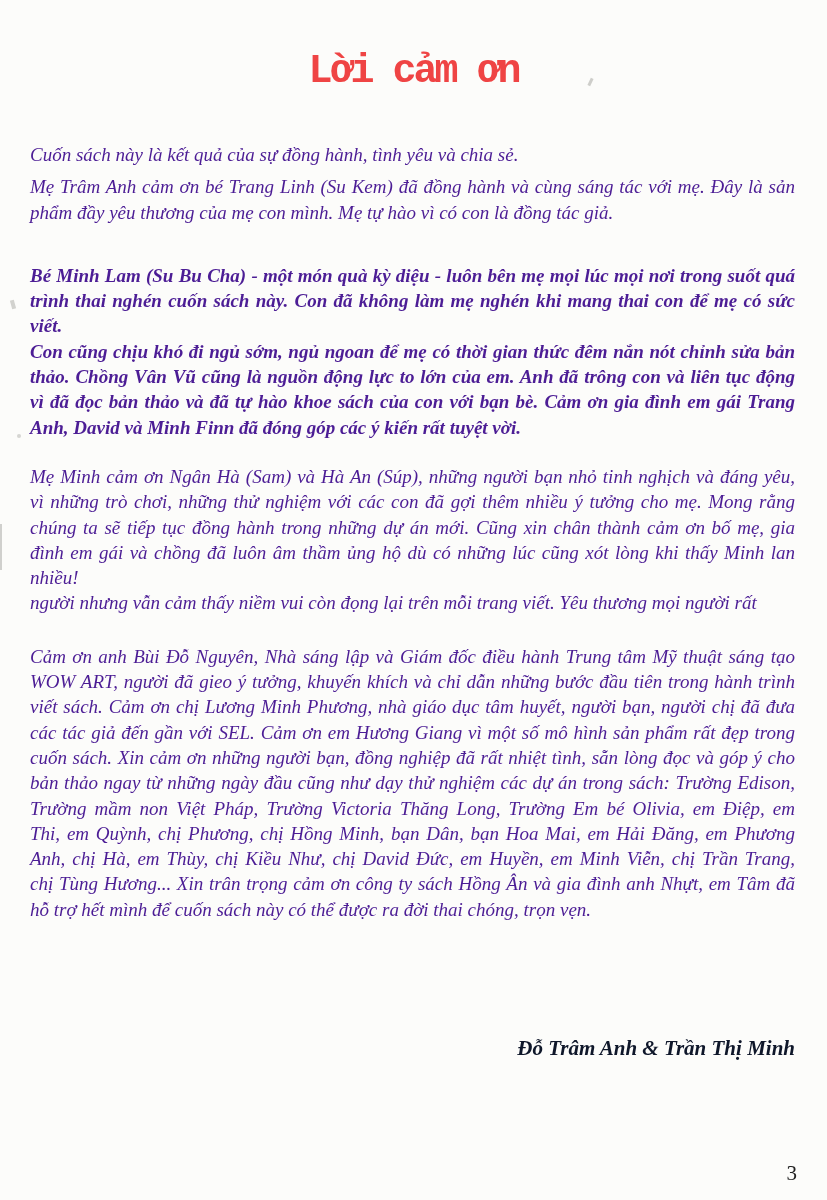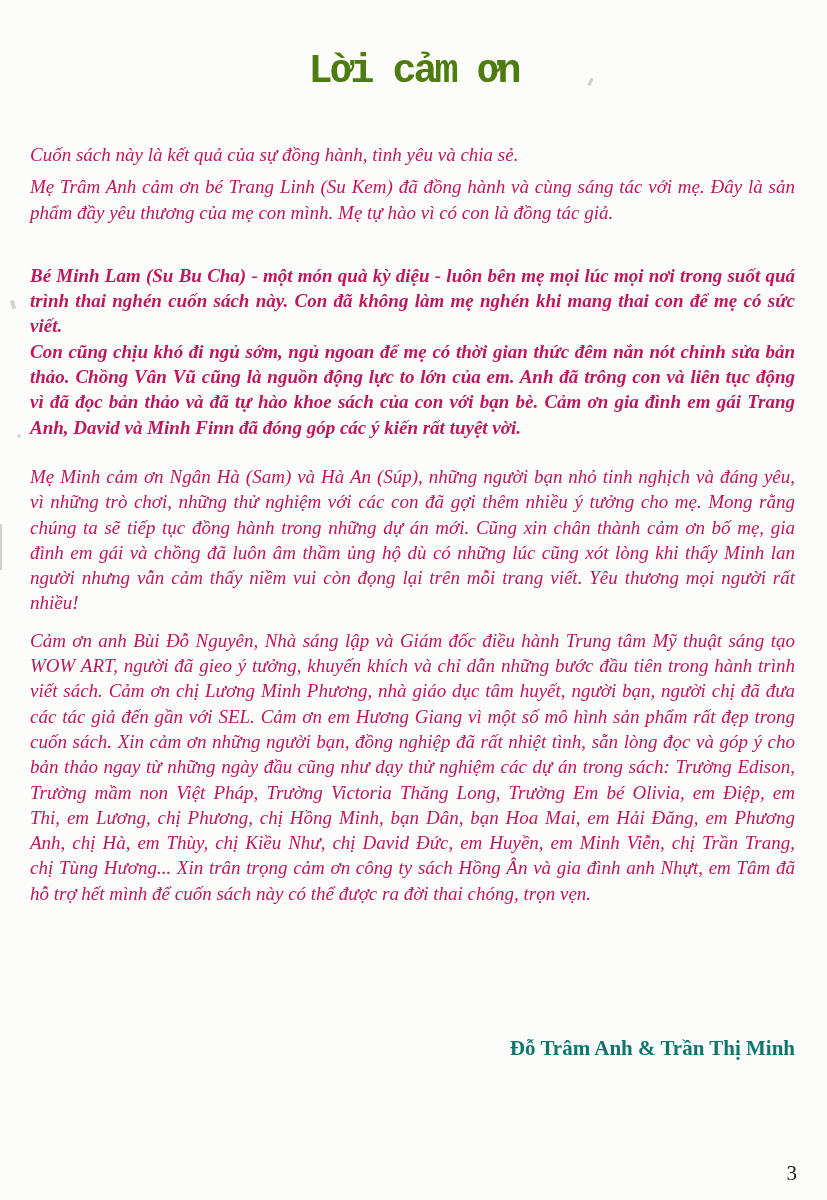--- a/index.html
+++ b/index.html
@@ -18,54 +18,55 @@
     position: absolute;
     top: 50px;
     left: 0;
     width: 100%;
     text-align: center;
     font-family: "Liberation Mono", monospace;
     font-weight: 700;
     font-size: 40px;
     line-height: 44px;
     letter-spacing: -3px;
-    color: #4d7c0f;
+    color: #ef4444;
   }
   .content {
     position: absolute;
     left: 30px;
     right: 32px;
     top: 0;
     font-style: italic;
     font-size: 19px;
     line-height: 25.3px;
-    color: #be185d;
+    color: #4c1d95;
   }
   .para { margin: 0; }
   .para.p1 { margin-top: 142px; }
   .para.p2 { margin-top: 7px; }
   .para.p3 { margin-top: 38px; font-weight: bold; }
   .para.p4 { margin-top: 24px; }
-  .para.p5 { margin-top: 12px; }
+  .para.p5 { margin-top: 28px; }
   .line {
     text-align: justify;
     text-align-last: justify;
     -moz-text-align-last: justify;
   }
   .para .line:last-child {
     text-align-last: left;
     -moz-text-align-last: left;
   }
   .signature {
     position: absolute;
     top: 1036px;
     right: 32px;
+    font-style: italic;
     font-weight: 700;
     font-size: 21px;
-    color: #0f766e;
+    color: #0f172a;
   }
   .page-number {
     position: absolute;
     top: 1161px;
     right: 30px;
     font-size: 21px;
     color: #222222;
   }
   
   .artifact { position: absolute; pointer-events: none; }
@@ -94,32 +95,32 @@
         <div class="line">Con cũng chịu khó đi ngủ sớm, ngủ ngoan để mẹ có thời gian thức đêm nắn nót chỉnh sửa bản</div>
         <div class="line">thảo. Chồng Vân Vũ cũng là nguồn động lực to lớn của em. Anh đã trông con và liên tục động</div>
         <div class="line">vì đã đọc bản thảo và đã tự hào khoe sách của con với bạn bè. Cảm ơn gia đình em gái Trang</div>
         <div class="line">Anh, David và Minh Finn đã đóng góp các ý kiến rất tuyệt vời.</div>
       </div>
       <div class="para p4">
         <div class="line">Mẹ Minh cảm ơn Ngân Hà (Sam) và Hà An (Súp), những người bạn nhỏ tinh nghịch và đáng yêu,</div>
         <div class="line">vì những trò chơi, những thử nghiệm với các con đã gợi thêm nhiều ý tưởng cho mẹ. Mong rằng</div>
         <div class="line">chúng ta sẽ tiếp tục đồng hành trong những dự án mới. Cũng xin chân thành cảm ơn bố mẹ, gia</div>
         <div class="line">đình em gái và chồng đã luôn âm thầm ủng hộ dù có những lúc cũng xót lòng khi thấy Minh lan</div>
+        <div class="line">nhiều!</div>
         <div class="line">người nhưng vẫn cảm thấy niềm vui còn đọng lại trên mỗi trang viết. Yêu thương mọi người rất</div>
-        <div class="line">nhiều!</div>
       </div>
       <div class="para p5">
         <div class="line">Cảm ơn anh Bùi Đỗ Nguyên, Nhà sáng lập và Giám đốc điều hành Trung tâm Mỹ thuật sáng tạo</div>
         <div class="line">WOW ART, người đã gieo ý tưởng, khuyến khích và chỉ dẫn những bước đầu tiên trong hành trình</div>
         <div class="line">viết sách. Cảm ơn chị Lương Minh Phương, nhà giáo dục tâm huyết, người bạn, người chị đã đưa</div>
         <div class="line">các tác giả đến gần với SEL. Cảm ơn em Hương Giang vì một số mô hình sản phẩm rất đẹp trong</div>
         <div class="line">cuốn sách. Xin cảm ơn những người bạn, đồng nghiệp đã rất nhiệt tình, sẵn lòng đọc và góp ý cho</div>
         <div class="line">bản thảo ngay từ những ngày đầu cũng như dạy thử nghiệm các dự án trong sách: Trường Edison,</div>
         <div class="line">Trường mầm non Việt Pháp, Trường Victoria Thăng Long, Trường Em bé Olivia, em Điệp, em</div>
-        <div class="line">Thi, em Lương, chị Phương, chị Hồng Minh, bạn Dân, bạn Hoa Mai, em Hải Đăng, em Phương</div>
+        <div class="line">Thi, em Quỳnh, chị Phương, chị Hồng Minh, bạn Dân, bạn Hoa Mai, em Hải Đăng, em Phương</div>
         <div class="line">Anh, chị Hà, em Thùy, chị Kiều Như, chị David Đức, em Huyền, em Minh Viễn, chị Trần Trang,</div>
         <div class="line">chị Tùng Hương... Xin trân trọng cảm ơn công ty sách Hồng Ân và gia đình anh Nhựt, em Tâm đã</div>
         <div class="line">hỗ trợ hết mình để cuốn sách này có thể được ra đời thai chóng, trọn vẹn.</div>
       </div>
     </div>
 
   <div class="signature">Đỗ Trâm Anh &amp; Trần Thị Minh</div>
   <div class="page-number">3</div>
 
   <div class="artifact a1"></div>

